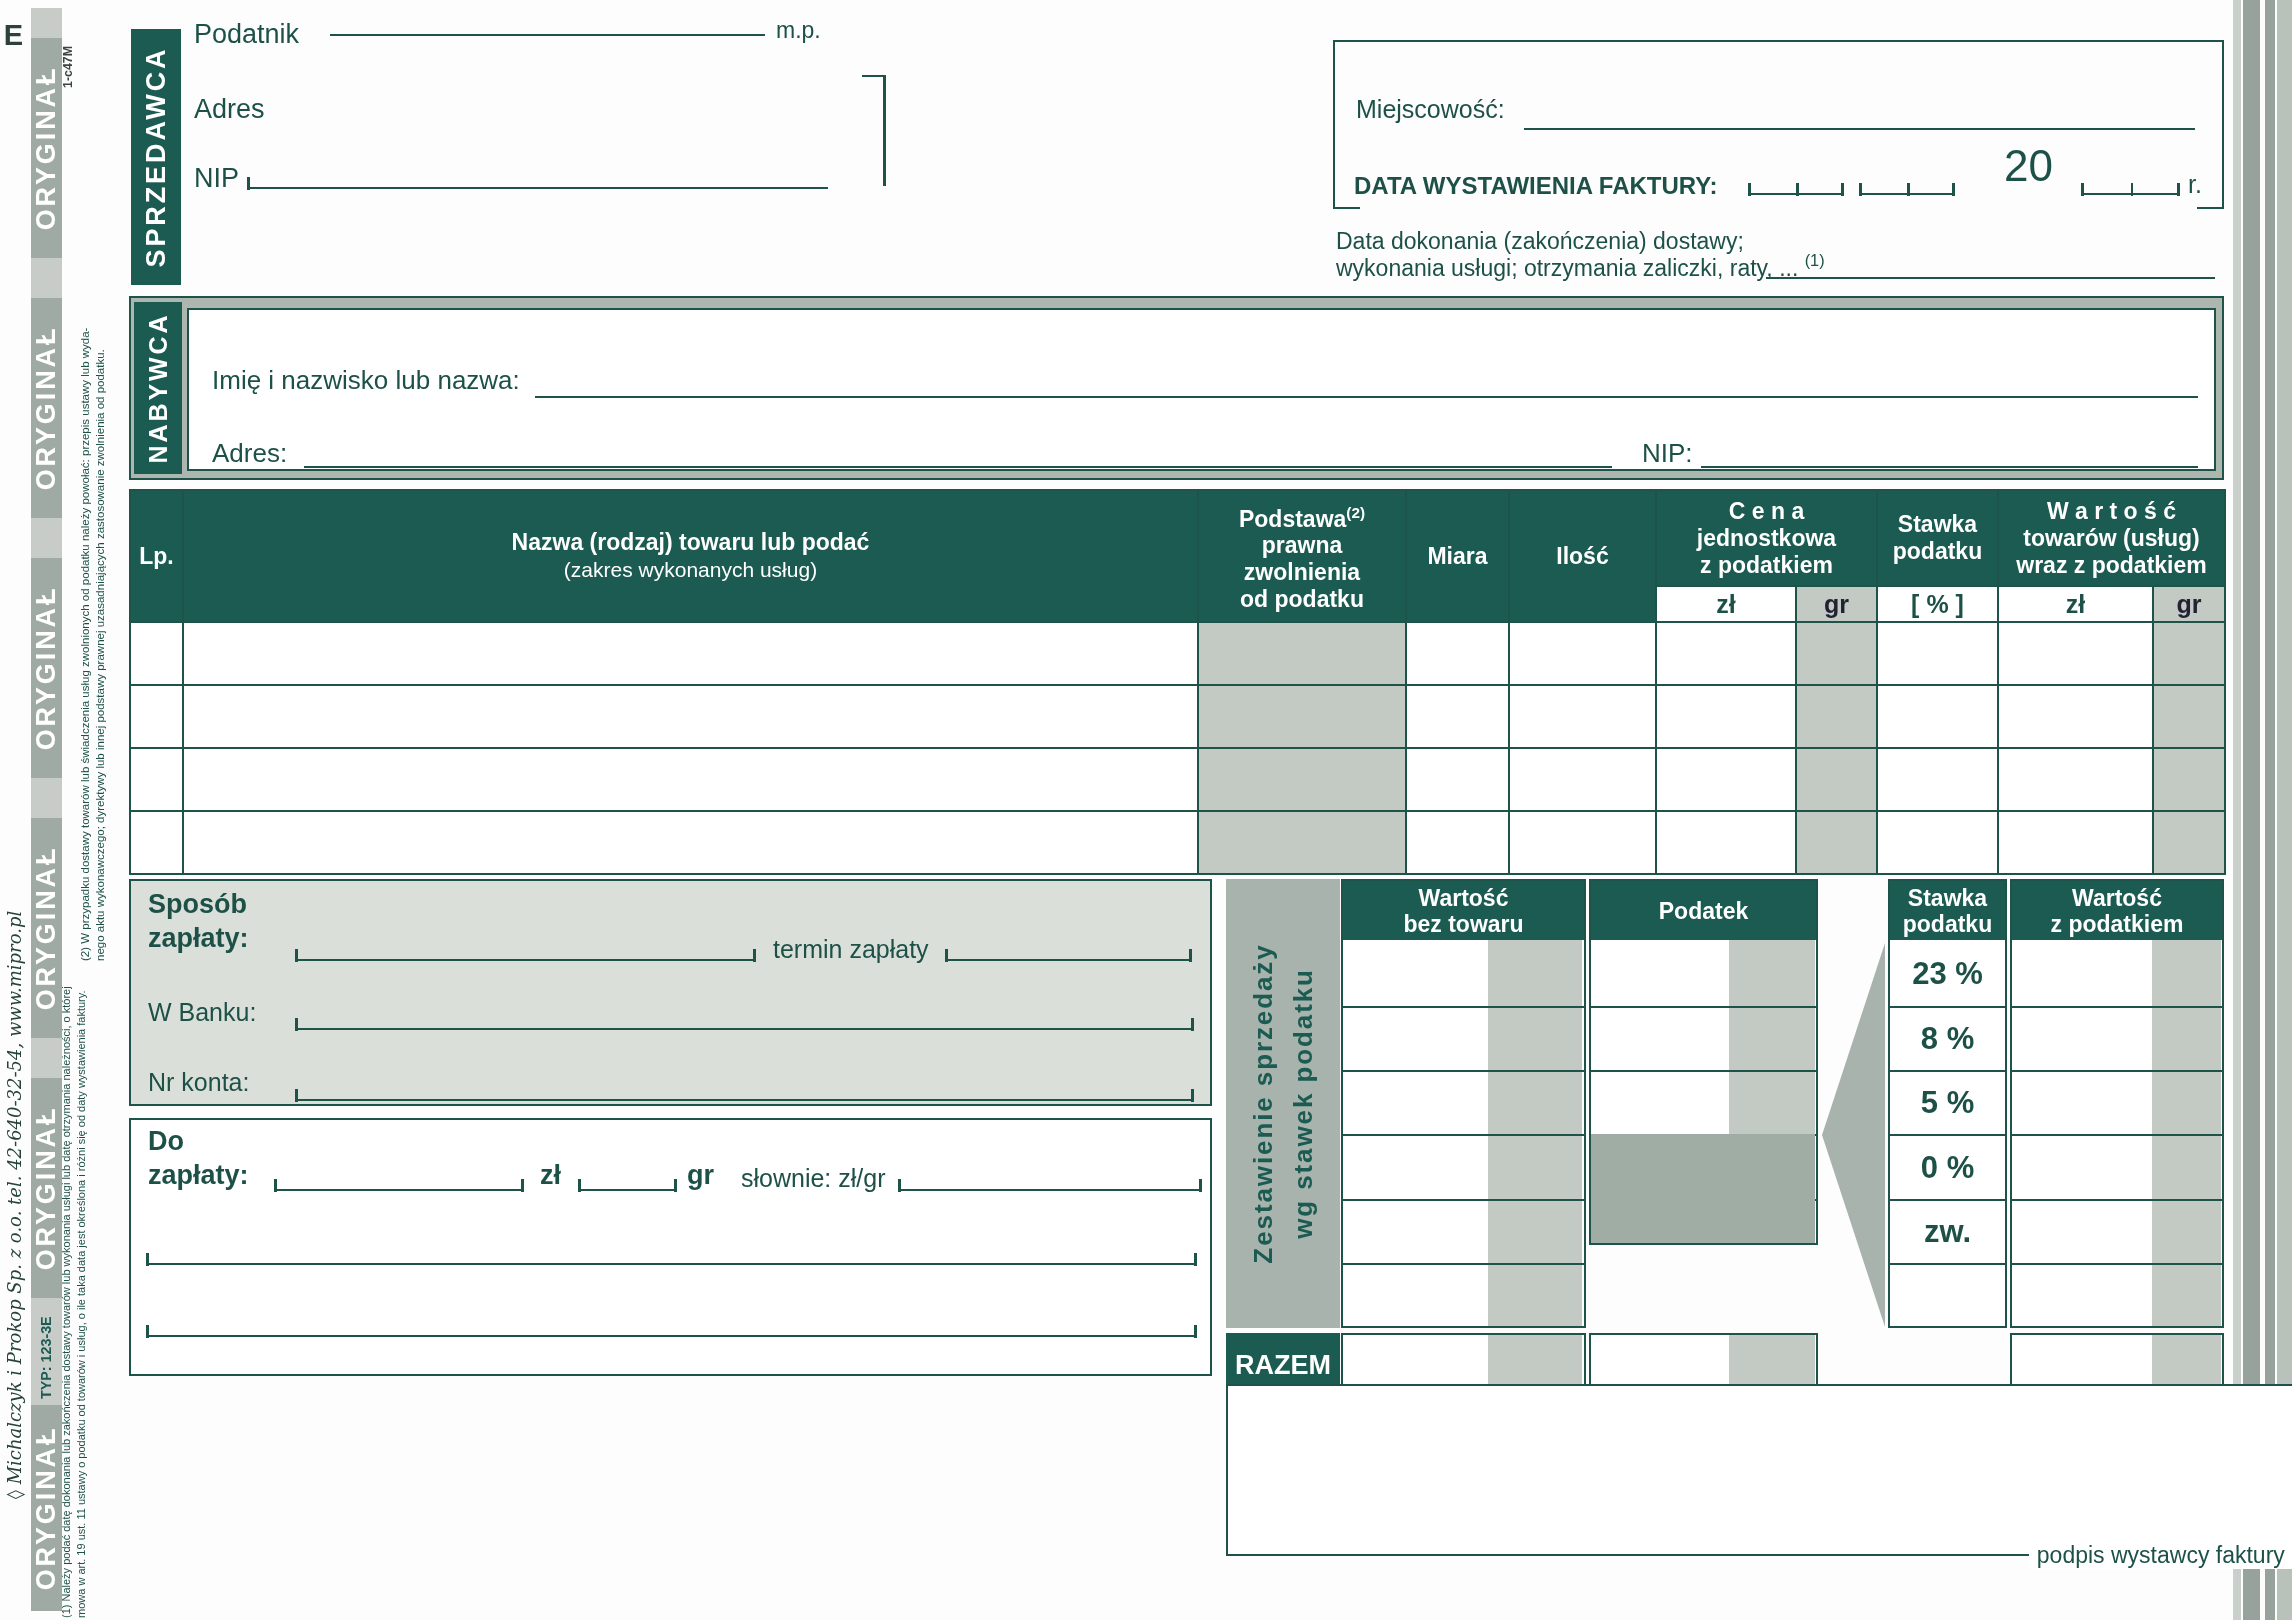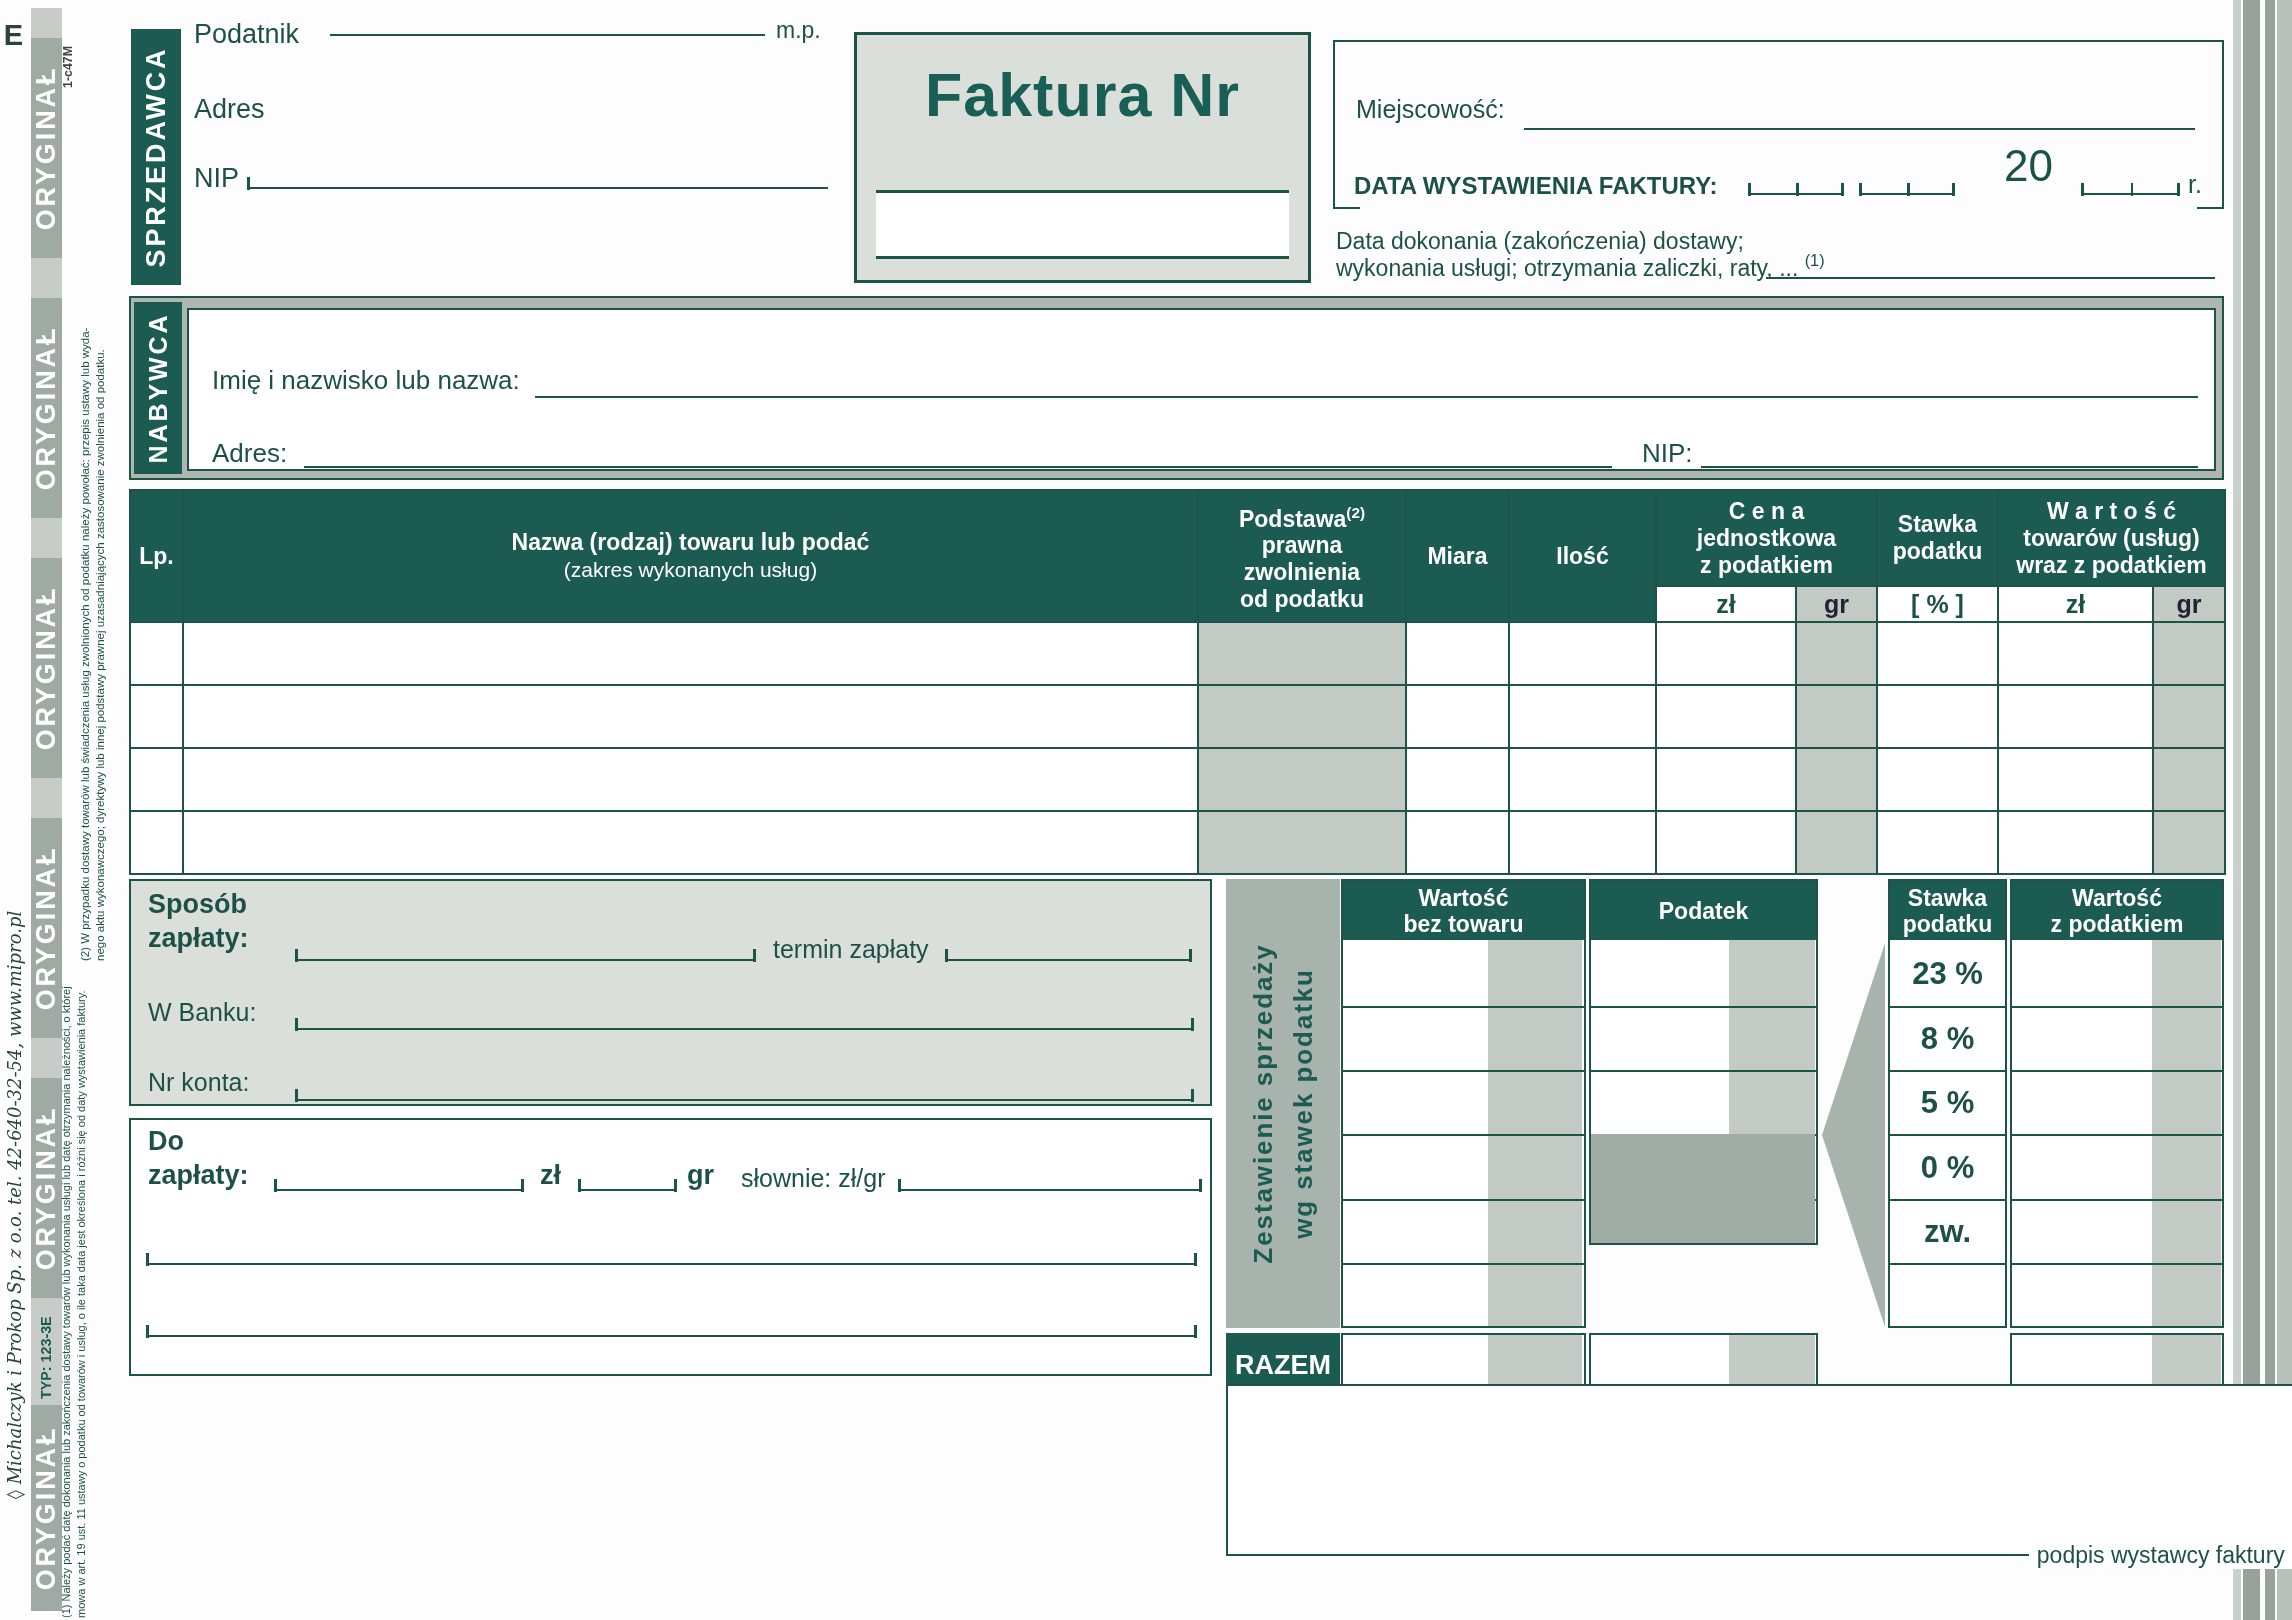--- a/index.html
+++ b/index.html
@@ -92,24 +92,20 @@
   <div class="hline" style="left:862px;top:75px;width:21px;"></div>
   <div class="vline" style="left:883px;top:75px;height:111px;"></div>
 
   <div class="lbl" style="left:194px;top:94px;font-size:27px;">Adres</div>
 
   <div class="lbl" style="left:194px;top:163px;font-size:27px;">NIP</div>
   <div class="tick" style="left:247px;top:174px;width:581px;">
       <i class="l"></i>
     </div>
 
-  <div class="box" style="left:854px;top:32px;width:457px;height:251px;background:var(--graybox);border-width:3.8px;">
-    <div style="position:absolute;left:0;right:0;top:25px;text-align:center;font-size:61px;font-weight:bold;color:#1a5f55;letter-spacing:1px;">Faktura Nr</div>
-    <div style="position:absolute;left:19px;right:19px;top:155px;height:63px;background:#fff;border-top:3.8px solid var(--border);border-bottom:3.8px solid var(--border);"></div>
-  </div>
 
   <div class="abs" style="left:1333px;top:40px;width:891px;height:169px;border:2.9px solid var(--border);border-bottom:none;box-sizing:border-box;">
     <div class="lbl" style="left:21px;top:53px;">Miejscowość:</div>
     <div class="hline" style="left:189px;top:86px;width:671px;"></div>
     <div class="lbl bold" style="left:19px;top:130px;font-size:24px;">DATA WYSTAWIENIA FAKTURY:</div>
     <div class="tick" style="left:413px;top:138px;width:96px;">
         <i class="l"></i>
         <i class="m"></i>
         <i class="r"></i>
       </div>

